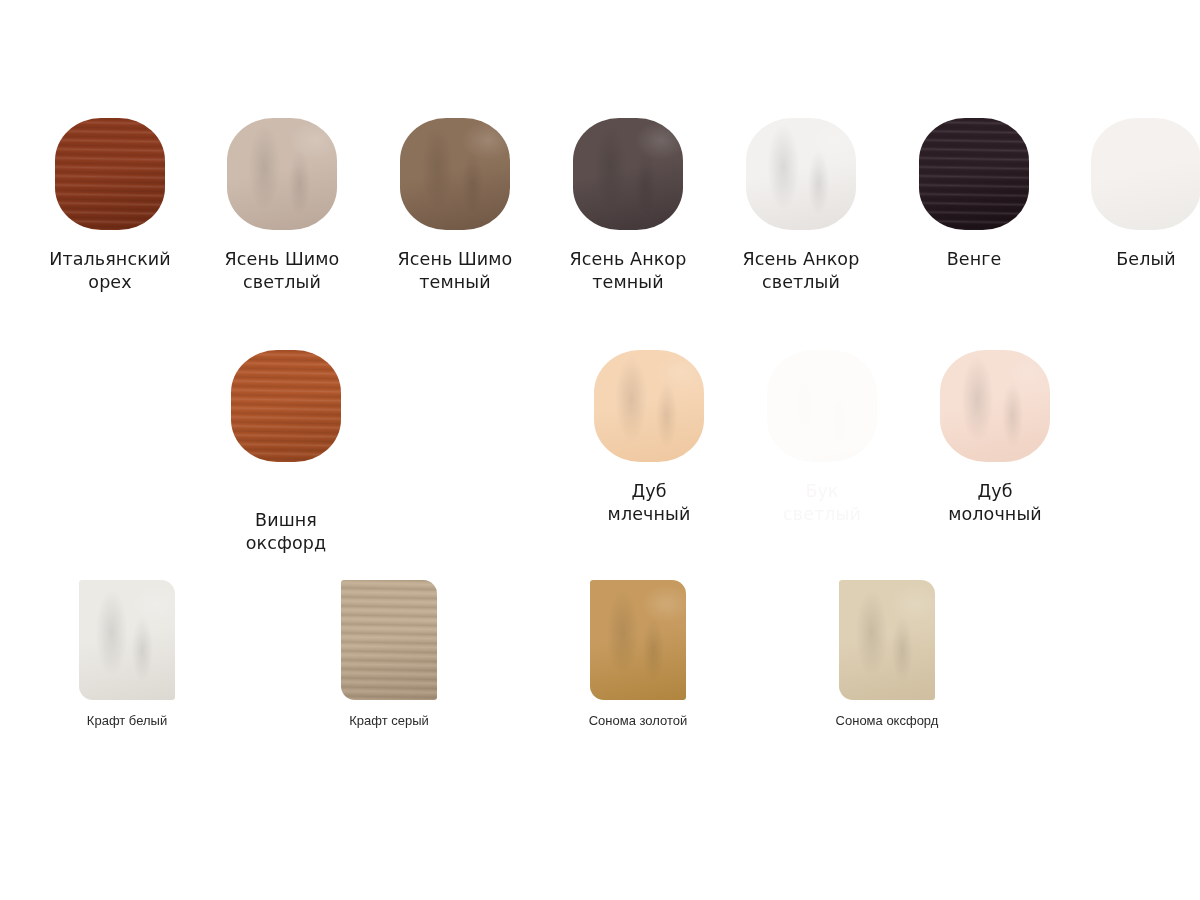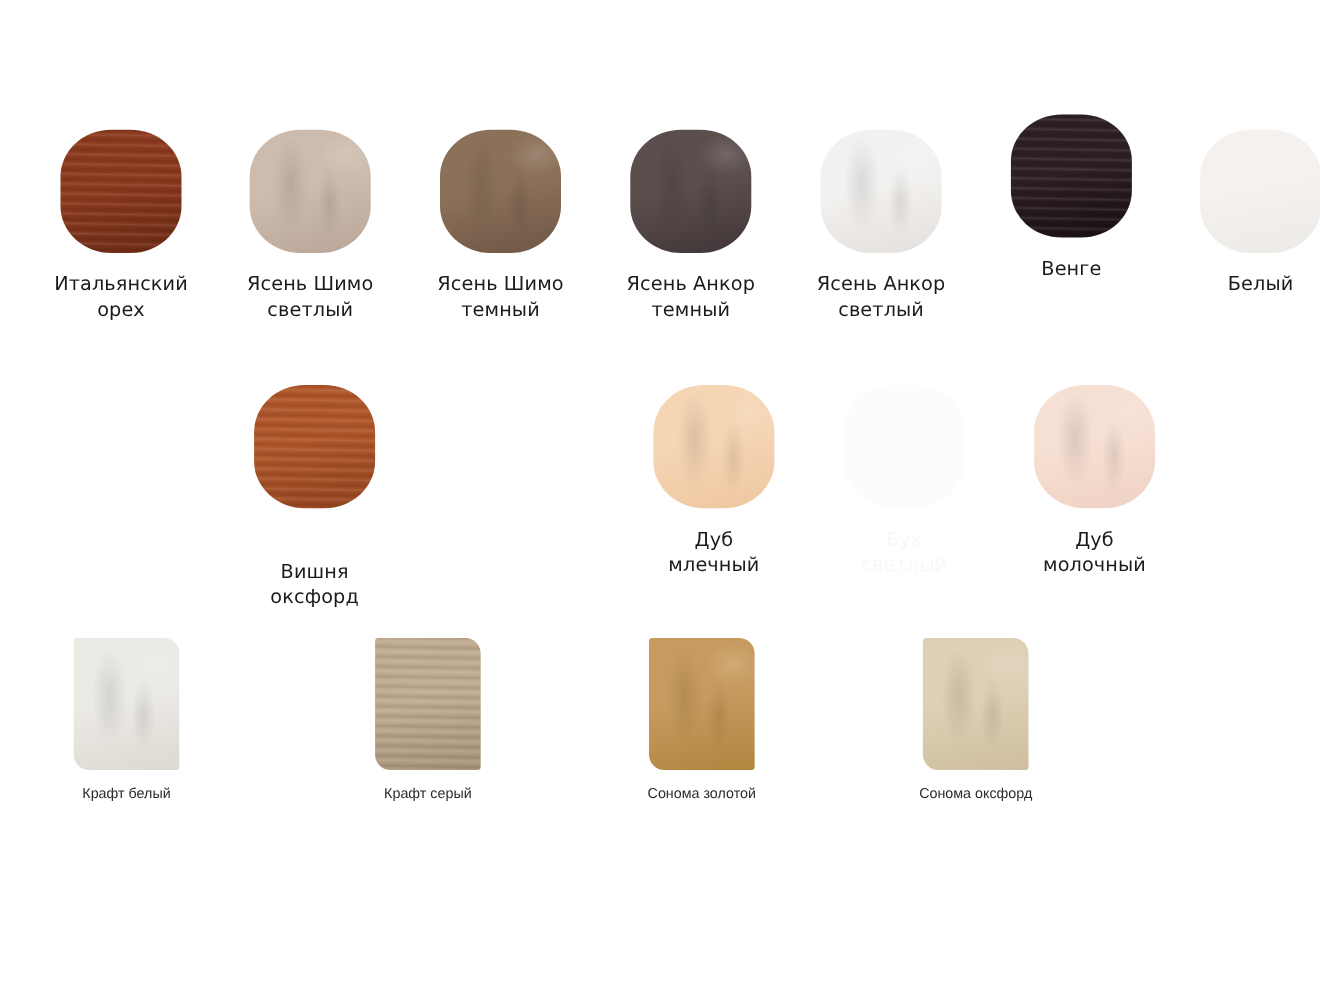--- a/index.html
+++ b/index.html
@@ -116,21 +116,21 @@
       <div class="label-big">Ясень Анкор
 темный</div>
     </div>
     <div class="cell" style="left: 716px; top: 118px;">
       <div class="pebble" style="background: linear-gradient(168deg, rgb(243, 241, 239) 0%, rgb(243, 241, 239) 46%, rgb(227, 224, 221) 100%);">
         <div class="grain grain-v arcs"></div>
       </div>
       <div class="label-big">Ясень Анкор
 светлый</div>
     </div>
-    <div class="cell" style="left: 889px; top: 104px; justify-content: space-between;">
+    <div class="cell" style="left: 889px; top: 118px; justify-content: space-between;">
       <div class="pebble" style="background: linear-gradient(168deg, rgb(45, 31, 38) 0%, rgb(45, 31, 38) 46%, rgb(26, 16, 20) 100%);">
         <div class="grain grain-h"></div>
       </div>
       <div class="label-big">Венге</div>
     </div>
     <div class="cell" style="left: 1061px; top: 118px;">
       <div class="pebble" style="background: linear-gradient(168deg, rgb(244, 241, 239) 0%, rgb(244, 241, 239) 46%, rgb(236, 234, 231) 100%);">
         <div class="grain"></div>
       </div>
       <div class="label-big">Белый</div>
@@ -156,21 +156,21 @@
       <div class="label-big">Бук
 светлый</div>
     </div>
     <div class="cell" style="left: 910px; top: 350px;">
       <div class="pebble" style="background: linear-gradient(168deg, rgb(246, 223, 211) 0%, rgb(246, 223, 211) 46%, rgb(239, 210, 194) 100%);">
         <div class="grain grain-v arcs"></div>
       </div>
       <div class="label-big">Дуб
 молочный</div>
     </div>
-    <div class="cell" style="left: 30px; top: 580px;">
+    <div class="cell" style="left: 42px; top: 580px;">
       <div class="square" style="background: linear-gradient(168deg, rgb(236, 234, 229) 0%, rgb(236, 234, 229) 46%, rgb(220, 217, 210) 100%);">
         <div class="grain grain-v arcs"></div>
       </div>
       <div class="label-small">Крафт белый</div>
     </div>
     <div class="cell" style="left: 304px; top: 580px; justify-content: center;">
       <div class="square" style="background: linear-gradient(168deg, rgb(191, 171, 144) 0%, rgb(191, 171, 144) 46%, rgb(168, 147, 122) 100%);">
         <div class="grain grain-h"></div>
       </div>
       <div class="label-small">Крафт серый</div>

